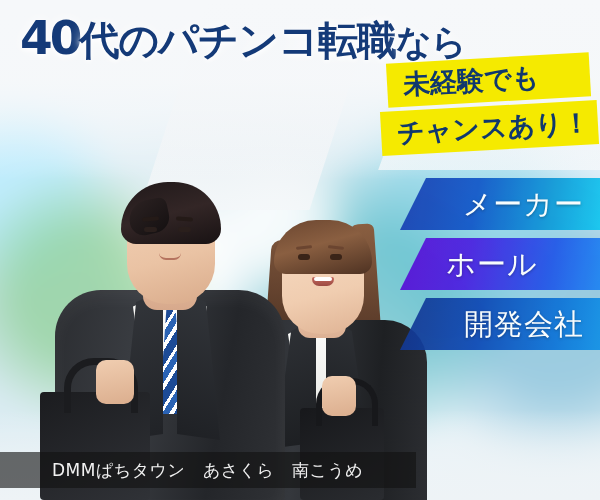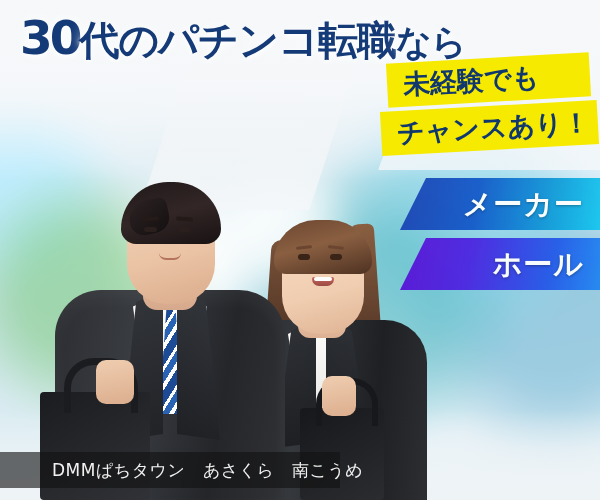--- a/index.html
+++ b/index.html
@@ -215,32 +215,32 @@
   .cats{position:absolute;right:0;top:178px;z-index:7;width:200px;}
   .cat{
     position:relative;height:52px;margin-bottom:8px;
     display:flex;align-items:center;justify-content:flex-end;
     padding-right:16px;box-sizing:border-box;
     clip-path:polygon(26px 0,100% 0,100% 100%,0 100%);
     opacity:.93;
   }
   .cat-label{
     color:#fff;font-family:"DejaVu Sans","Liberation Sans",sans-serif;
-    font-weight:bold;font-size:29px;line-height:1;letter-spacing:1px;
+    font-weight:normal;font-size:29px;line-height:1;letter-spacing:1px;
     text-shadow:0 1px 3px rgba(0,0,0,.35);
   }
   .cat1{background:linear-gradient(100deg,#1a3fb0 0%,#1156c8 38%,#0e9ad8 75%,#12c6ef 100%);}
-  .cat2{background:linear-gradient(100deg,#5a0fd6 0%,#4b21e0 35%,#2157e8 75%,#1f86f2 100%);}
+  .cat2{background:linear-gradient(100deg,#5a0fd6 0%,#4b21e0 35%,#2157e8 75%,#1f86f2 100%);justify-content:center;}
   .cat3{background:linear-gradient(100deg,#15388f 0%,#0f49b5 40%,#0d74d8 78%,#1391e6 100%);}
   .cat4{background:linear-gradient(100deg,#6a0fd2 0%,#7b23e6 30%,#3f54ef 72%,#2a74f3 100%);}
   .cat5{background:linear-gradient(100deg,#0f3aa8 0%,#0f63d6 38%,#12a6ea 76%,#18d3f8 100%);}
 
   
   .credit{
-    position:absolute;left:0;top:452px;width:340px;height:36px;z-index:8;
+    position:absolute;left:0;top:452px;width:416px;height:36px;z-index:8;
     background:rgba(18,18,18,.62);
     display:flex;align-items:center;
   }
   .credit-text{
     color:#f2f2f2;font-family:"DejaVu Sans","Liberation Sans",sans-serif;
     font-size:17px;letter-spacing:.5px;padding-left:52px;white-space:nowrap;
   }
 </style>
 </head>
 <body>
@@ -291,34 +291,37 @@
       <div class="m-mouth"></div>
     </div>
 
     <div class="bag bag2"></div>
     <div class="hand hand2"></div>
     <div class="bag bag1"></div>
     <div class="hand hand1"></div>
   </div>
 
   <div class="headline">
-    <div class="hl-line1"><span class="num">30</span><span>代のパチンコ転職</span><span class="small">なら</span></div>
+    <div class="hl-line1"><span class="num">40</span><span>代のパチンコ転職</span><span class="small">なら</span></div>
   </div>
 
   <div class="badges">
     <span class="badge badge1">未経験でも</span>
     <span class="badge badge2">チャンスあり！</span>
   </div>
 
   <div class="cats">
     <div class="cat cat1">
       <span class="cat-label">メーカー</span>
     </div>
     <div class="cat cat2">
       <span class="cat-label">ホール</span>
     </div>
+    <div class="cat cat3">
+      <span class="cat-label">開発会社</span>
+    </div>
   </div>
 
   <div class="credit">
     <span class="credit-text">DMMぱちタウン　あさくら　南こうめ</span>
   </div>
 
 </div>
 
 </body></html>

